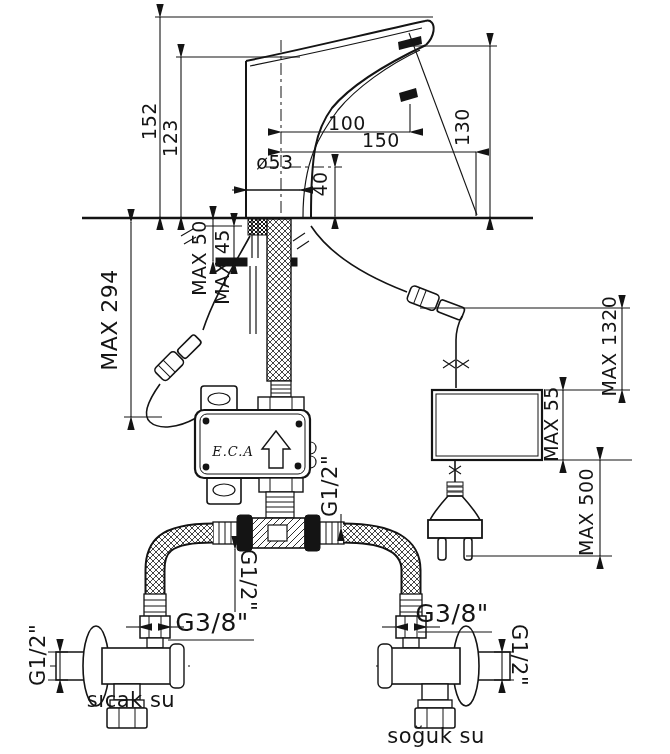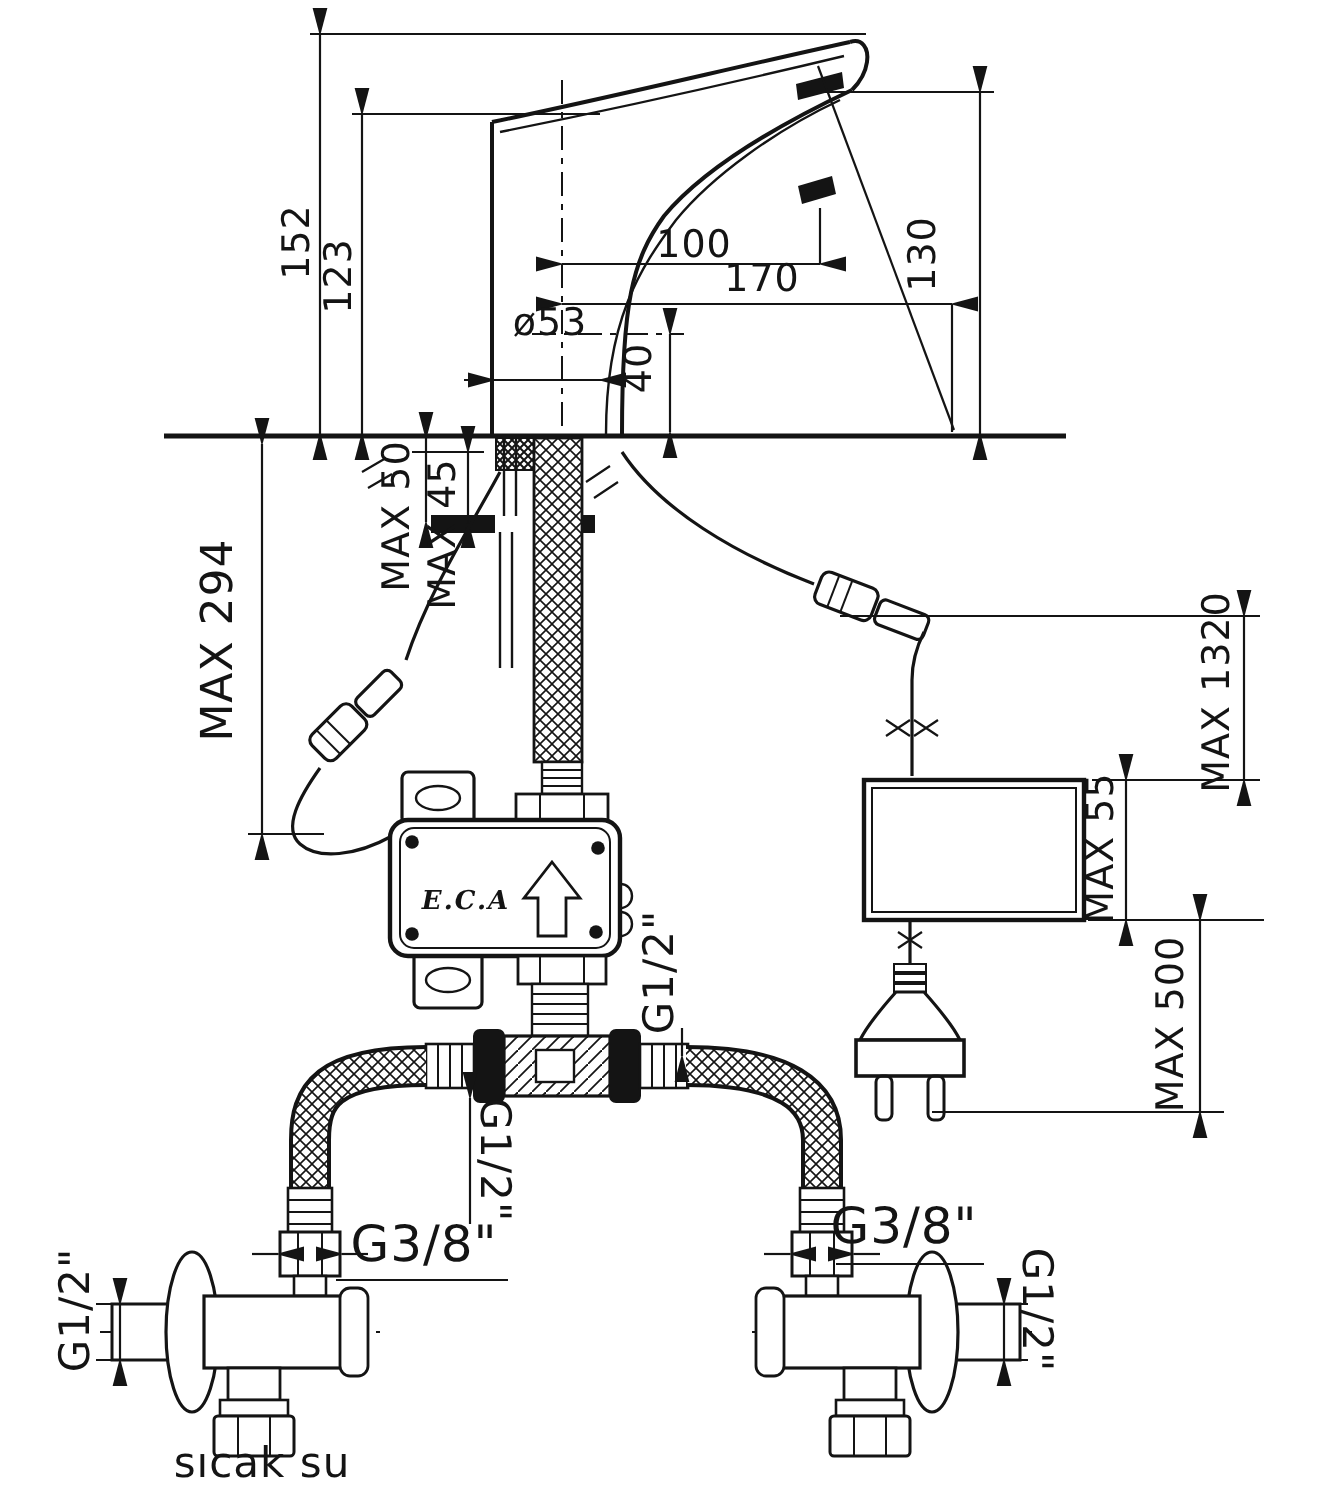--- a/index.html
+++ b/index.html
@@ -7,21 +7,21 @@
          font-family:"DejaVu Sans",sans-serif;color:#141414;}
   #art{position:absolute;left:0;top:0;}
   .lbl{position:absolute;white-space:nowrap;color:#141414;font-size:19px;
        transform:translate(-50%,-50%);line-height:1;letter-spacing:.5px;}
   .ccw{transform:translate(-50%,-50%) rotate(-90deg);}
   .cw{transform:translate(-50%,-50%) rotate(90deg);}
   .big{font-size:22px;}
   .thread{font-size:21px;}
   .g38{font-size:25px;}
   .tr{font-size:21px;}
-  .brand{font-family:"DejaVu Serif",serif;font-style:italic;font-weight:bold;
+  .brand{font-family:"DejaVu Serif",serif;font-style:italic;font-weight:normal;
          font-size:13px;letter-spacing:1px;}
 </style>
 </head>
 <body>
 
 <div id="stage">
 
 <svg id="art" width="670" height="754" viewBox="0 0 670 754">
   <defs>
     <marker id="ar" viewBox="0 0 13 8" markerWidth="13" markerHeight="8" refX="1" refY="4" orient="auto-start-reverse">
@@ -233,32 +233,33 @@
     <path d="M48,652 H68 M48,680 H68"></path>
     <line x1="60" y1="652" x2="60" y2="680" marker-start="url(#ar)" marker-end="url(#ar)"></line>
     <path d="M494,652 H514 M494,680 H514"></path>
     <line x1="502" y1="652" x2="502" y2="680" marker-start="url(#ar)" marker-end="url(#ar)"></line>
   </g>
 </svg>
 
 <div class="lbl ccw" style="left:149px;top:121px">152</div>
 <div class="lbl ccw" style="left:170px;top:138px">123</div>
 <div class="lbl" style="left:347px;top:123px">100</div>
-<div class="lbl" style="left:381px;top:140px">170</div>
+<div class="lbl" style="left:381px;top:140px">150</div>
 <div class="lbl ccw" style="left:462px;top:127px">130</div>
 <div class="lbl" style="left:275px;top:162px">ø53</div>
 <div class="lbl ccw" style="left:320px;top:184px">40</div>
 <div class="lbl ccw" style="left:199px;top:258px">MAX 50</div>
 <div class="lbl ccw" style="left:222px;top:267px">MAX 45</div>
 <div class="lbl ccw big" style="left:110px;top:320px">MAX 294</div>
 <div class="lbl ccw" style="left:609px;top:346px">MAX 1320</div>
 <div class="lbl ccw" style="left:551px;top:424px">MAX 55</div>
 <div class="lbl ccw" style="left:586px;top:512px">MAX 500</div>
 <div class="lbl ccw thread" style="left:330px;top:486px">G1/2"</div>
 <div class="lbl cw thread" style="left:247px;top:580px">G1/2"</div>
 <div class="lbl ccw thread" style="left:38px;top:655px">G1/2"</div>
 <div class="lbl cw thread" style="left:518px;top:655px">G1/2"</div>
 <div class="lbl g38" style="left:212px;top:622px">G3/8"</div>
 <div class="lbl g38" style="left:452px;top:613px">G3/8"</div>
 <div class="lbl brand" style="left:233px;top:451px">E.C.A</div>
-<div class="lbl tr" style="left:131px;top:732px">sıcak su</div>
+<div class="lbl tr" style="left:131px;top:700px">sıcak su</div>
+<div class="lbl tr" style="left:436px;top:736px">soğuk su</div>
 
 </div>
 
 </body></html>

